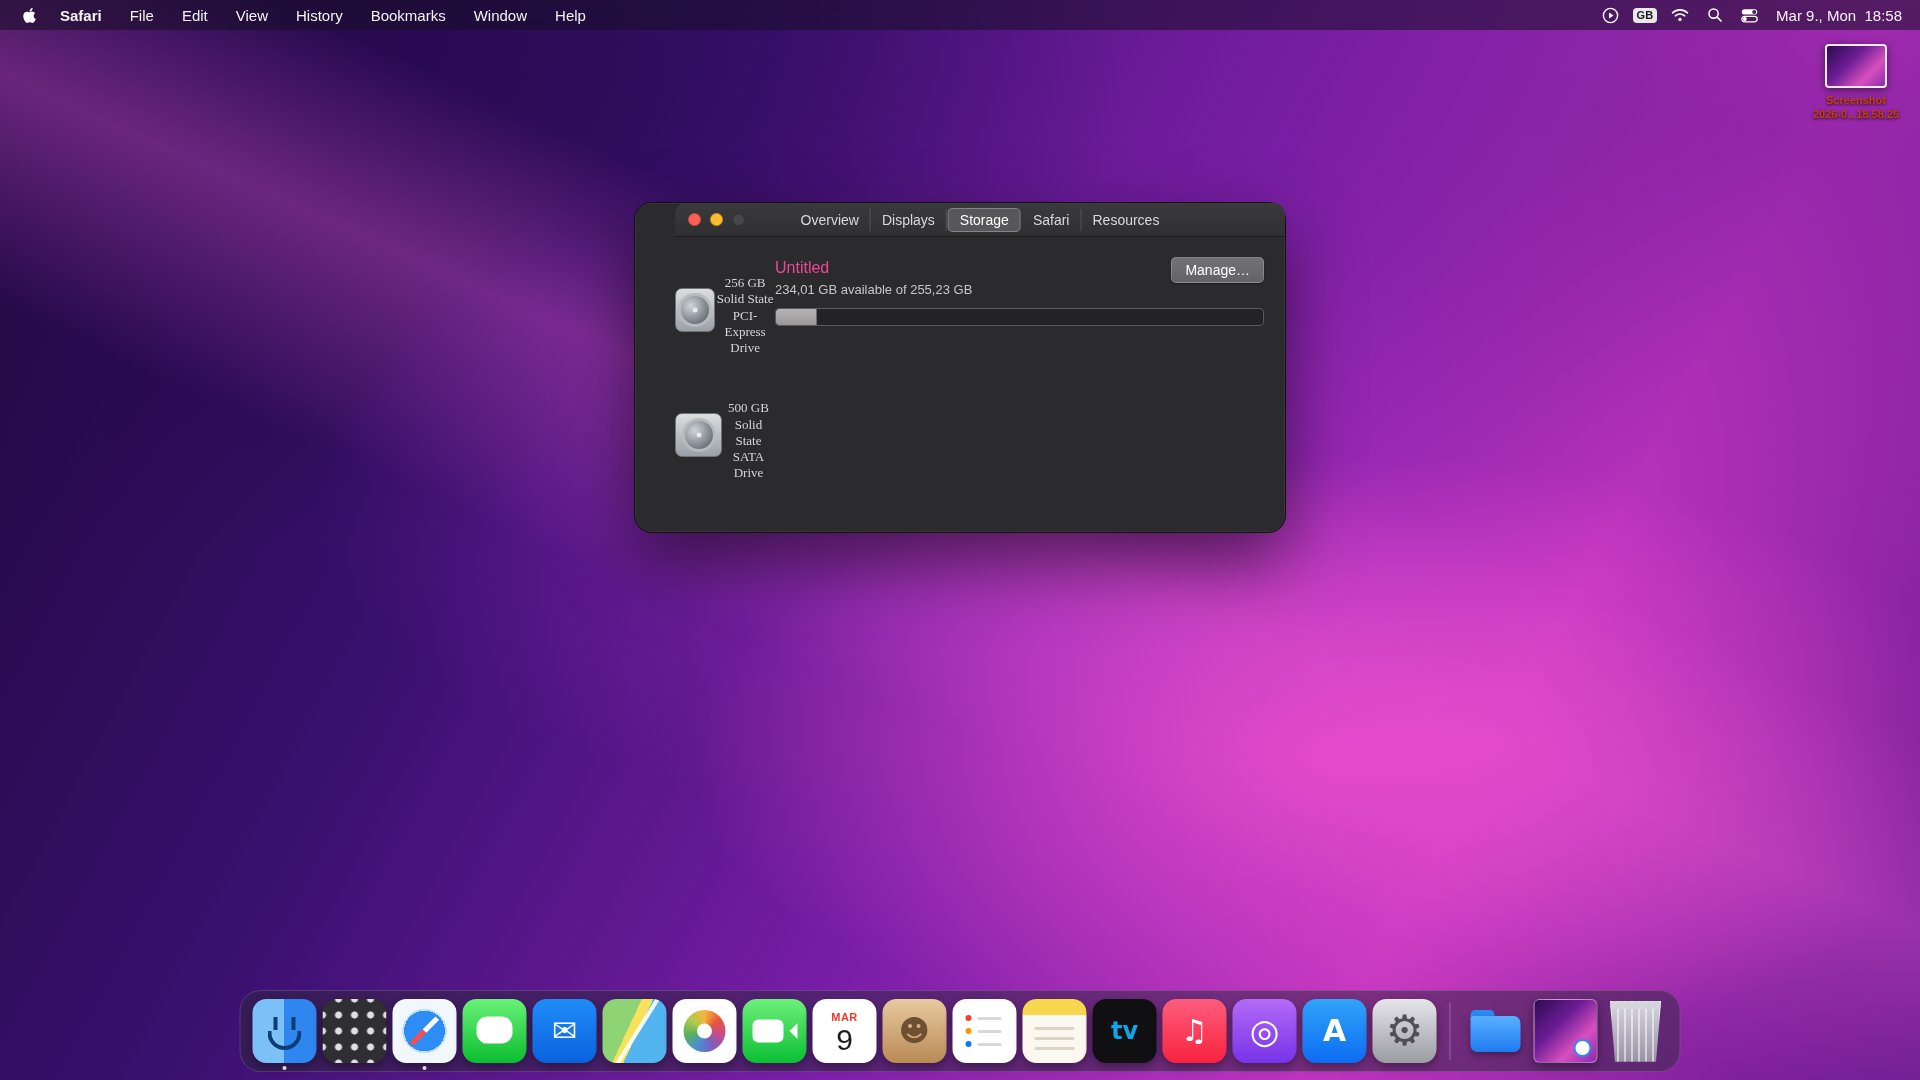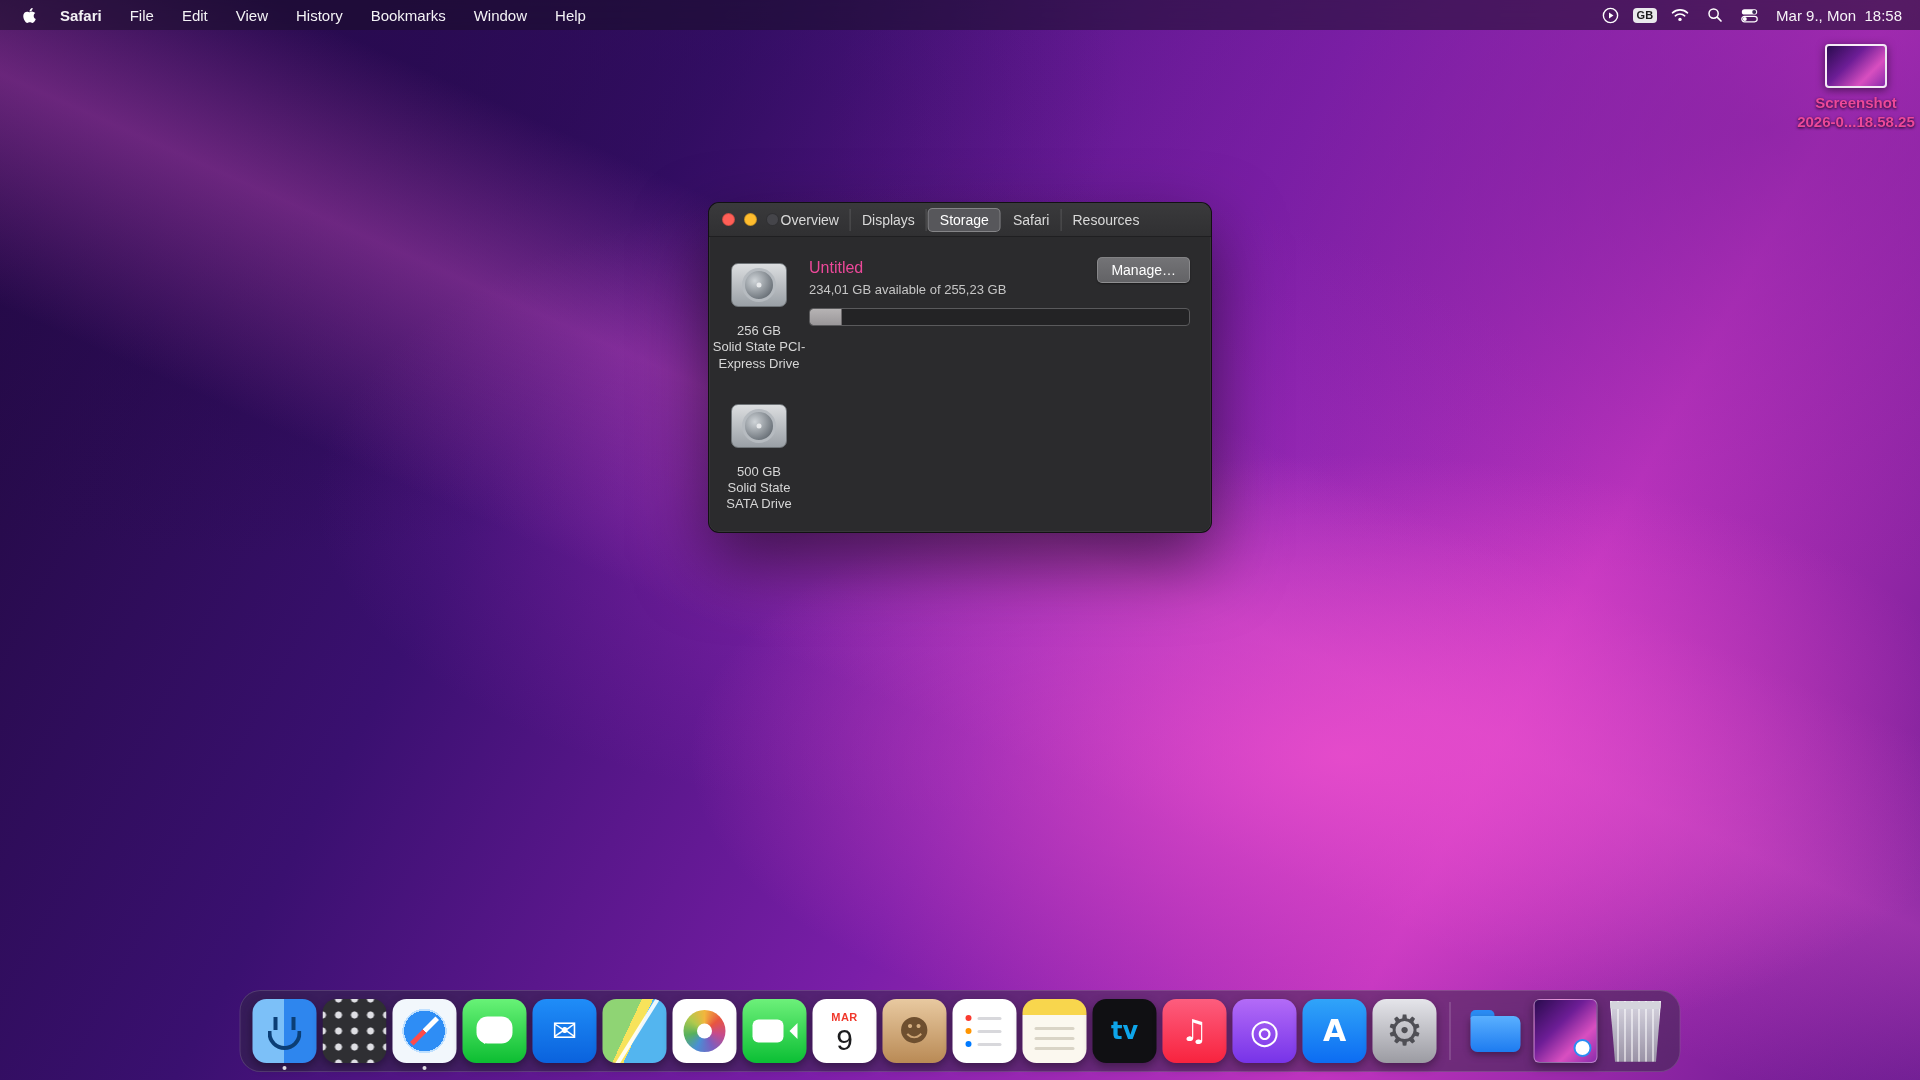--- a/index.html
+++ b/index.html
@@ -41,31 +41,31 @@
   .desktop-icon {
     position:absolute; top:44px; left:1786px; width:140px;
     display:flex; flex-direction:column; align-items:center; z-index:10;
   }
   .desktop-thumb {
     width:62px; height:44px; border:2px solid rgba(255,255,255,.9); border-radius:4px;
     background:linear-gradient(135deg,#2a0b4e 0%,#6d1d96 40%,#d84fc0 72%,#8a2bac 100%);
     box-shadow:0 2px 8px rgba(0,0,0,.5);
   }
   .desktop-label {
-    margin-top:6px; text-align:center; color:#ec4899; font-size:15px; font-weight:700;
+    margin-top:6px; text-align:center; color:#c2410c; font-size:11px; font-weight:700;
     text-shadow:0 1px 3px rgba(0,0,0,.85); line-height:1.25;
   }
 
   
   .window {
     position:absolute; top:202px; left:50%; transform:translateX(-50%);
-    width:504px; height:331px; border-radius:11px;
+    width:652px; height:331px; border-radius:18px;
     background:#2b2b2d; border:1px solid rgba(0,0,0,.6);
     box-shadow:0 30px 70px rgba(0,0,0,.55), 0 0 0 0.5px rgba(255,255,255,.12) inset;
-    z-index:20; color:#e8e8e8;
+    z-index:20; color:#e8e8e8;padding-left:40px;
   }
   .titlebar {
     height:34px; border-radius:11px 11px 0 0;
     background:linear-gradient(180deg,#3a3a3c,#303032);
     border-bottom:1px solid #1f1f21;
     display:flex; align-items:center; position:relative;
   }
   .traffic { display:flex; gap:9px; margin-left:13px; }
   .tl { width:13px; height:13px; border-radius:50%; }
   .tl-close { background:#ff5f57; border:0.5px solid rgba(0,0,0,.2); }
@@ -78,21 +78,21 @@
   .tab { padding:4px 11px; border-right:1px solid rgba(255,255,255,.16); line-height:1; }
   .tab:last-child { border-right:none; }
   .tab.active {
     background:#57575b; border:1px solid rgba(255,255,255,.28); border-radius:5px;
     color:#fff; margin:0 1px;
   }
   .win-content { padding:0 21px 0 0; }
   .drive-row { display:grid; grid-template-columns:100px 1fr; }
   .drive-row.first { margin-top:22px; }
   .drive-row.second { margin-top:28px; }
-  .drive-left { display:flex; flex-direction:column; align-items:center; }
+  .drive-left { display:flex; flex-direction:row; align-items:center;font-family:Liberation Serif, serif; }
   .drive-icon {
     margin-top:4px; width:56px; height:44px; border-radius:7px; position:relative;
     background:linear-gradient(180deg,#dcdee0,#9aa0a6);
     border:1px solid #6f7478;
   }
   .drive-icon::after {
     content:""; position:absolute; left:50%; top:50%; transform:translate(-50%,-50%);
     width:28px; height:28px; border-radius:50%;
     background:radial-gradient(circle at 35% 35%, #cfd4d8, #6c737a 75%);
     border:3px solid #b6bbc0;

